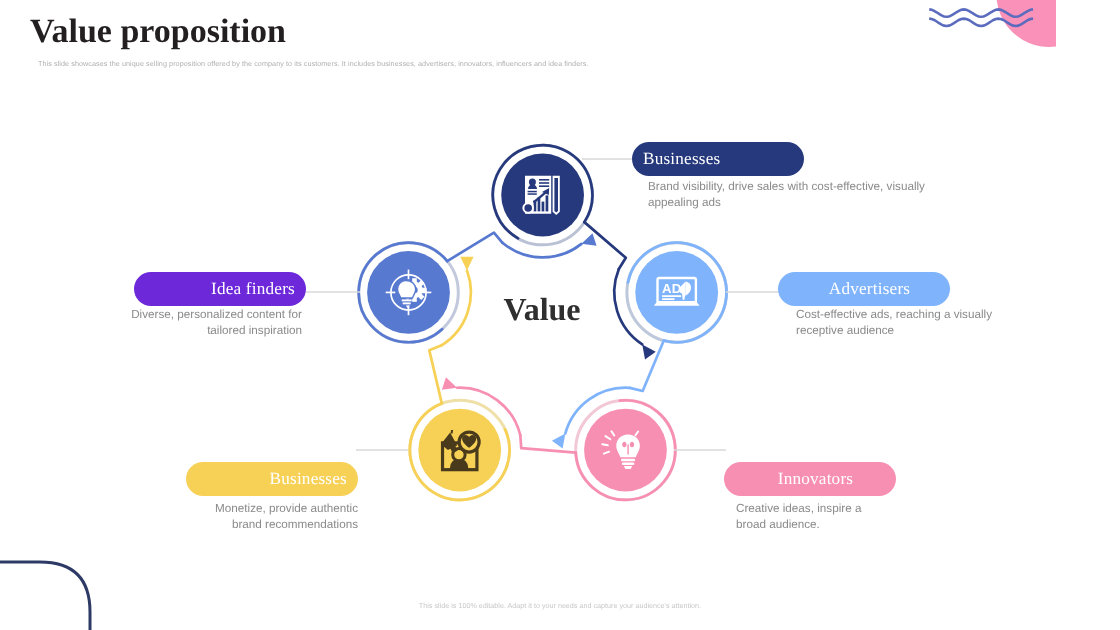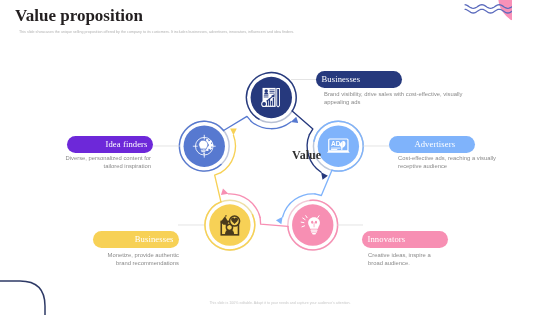--- a/index.html
+++ b/index.html
@@ -1,29 +1,29 @@
 <!DOCTYPE html>
 <html><head>
 <meta charset="utf-8">
 <style>
   html,body{margin:0;padding:0;}
   body{width:560px;height:315px;background:#ffffff;overflow:hidden;
        font-family:"Liberation Sans",sans-serif;-webkit-font-smoothing:antialiased;}
-  .slide{position:relative;width:512px;height:315px;background:#fff;overflow:hidden;}
+  .slide{position:relative;width:512px;height:315px;background:#fff;overflow:hidden;padding-left:16px;}
   .title{position:absolute;left:15px;top:7px;font-family:"Liberation Serif",serif;
          font-weight:bold;font-size:17px;line-height:18px;color:#231f20;}
   .subtitle{position:absolute;left:19px;top:29.5px;font-size:3.6px;line-height:5px;color:#b0b0b0;
             letter-spacing:0.04px;white-space:nowrap;}
   .footer{position:absolute;left:0;top:301px;width:560px;text-align:center;font-size:3.6px;color:#c8c8c8;}
   svg.layer{position:absolute;left:0;top:0;width:560px;height:315px;overflow:visible;}
   .pill{position:absolute;height:17px;border-radius:8.5px;display:flex;align-items:center;
         font-family:"Liberation Serif",serif;font-weight:normal;font-size:8.6px;color:#fff;letter-spacing:0.1px;}
   .desc{position:absolute;font-size:5.85px;line-height:7.8px;color:#8a8a8a;}
-  .ctr{position:absolute;text-align:right;font-family:"Liberation Serif",serif;font-weight:bold;
-       font-size:12px;line-height:11px;color:#2f2f2f;}
+  .ctr{position:absolute;text-align:center;font-family:"Liberation Serif",serif;font-weight:bold;
+       font-size:16px;line-height:11px;color:#2f2f2f;}
 </style>
 </head>
 <body>
 
 <div class="slide">
 
   <svg class="layer">
     <circle id="deco-circle" cx="524.6" cy="-2.9" r="26.4" fill="#f991b8"></circle>
     <path id="deco-wave1" fill="none" stroke-width="1.3" d="M 464.60 4.70 L 465.84 4.88 L 467.07 5.40 L 468.31 6.14 L 469.54 6.96 L 470.78 7.70 L 472.01 8.22 L 473.25 8.40 L 474.49 8.22 L 475.72 7.70 L 476.96 6.96 L 478.19 6.14 L 479.43 5.40 L 480.66 4.88 L 481.90 4.70 L 483.14 4.88 L 484.37 5.40 L 485.61 6.14 L 486.84 6.96 L 488.08 7.70 L 489.31 8.22 L 490.55 8.40 L 491.79 8.22 L 493.02 7.70 L 494.26 6.96 L 495.49 6.14 L 496.73 5.40 L 497.96 4.88 L 499.20 4.70 L 500.44 4.88 L 501.67 5.40 L 502.91 6.14 L 504.14 6.96 L 505.38 7.70 L 506.61 8.22 L 507.85 8.40 L 509.09 8.22 L 510.32 7.70 L 511.56 6.96 L 512.79 6.14 L 514.03 5.40 L 515.26 4.88 L 516.50 4.70" stroke="#5b6bbd"></path>
     <path id="deco-wave2" fill="none" stroke-width="1.3" d="M 464.60 9.30 L 465.84 9.48 L 467.07 10.00 L 468.31 10.74 L 469.54 11.56 L 470.78 12.30 L 472.01 12.82 L 473.25 13.00 L 474.49 12.82 L 475.72 12.30 L 476.96 11.56 L 478.19 10.74 L 479.43 10.00 L 480.66 9.48 L 481.90 9.30 L 483.14 9.48 L 484.37 10.00 L 485.61 10.74 L 486.84 11.56 L 488.08 12.30 L 489.31 12.82 L 490.55 13.00 L 491.79 12.82 L 493.02 12.30 L 494.26 11.56 L 495.49 10.74 L 496.73 10.00 L 497.96 9.48 L 499.20 9.30 L 500.44 9.48 L 501.67 10.00 L 502.91 10.74 L 504.14 11.56 L 505.38 12.30 L 506.61 12.82 L 507.85 13.00 L 509.09 12.82 L 510.32 12.30 L 511.56 11.56 L 512.79 10.74 L 514.03 10.00 L 515.26 9.48 L 516.50 9.30" stroke="#5b6bbd"></path>
@@ -178,21 +178,21 @@
 
   <div id="labels">
       <div class="pill" style="left: 316px; top: 71px; width: 86px; background: rgb(38, 57, 125); justify-content: flex-start; padding: 0px 0px 1px 5.5px; box-sizing: border-box;">
         <span>Businesses</span>
       </div>
       <div class="desc" style="left: 324px; top: 91px; width: 142px; text-align: left;">Brand visibility, drive sales with cost-effective, visually appealing ads</div>
       <div class="pill" style="left: 389px; top: 136px; width: 86px; background: rgb(127, 179, 251); justify-content: center; padding: 0px 0px 1px 5.5px; box-sizing: border-box;">
         <span>Advertisers</span>
       </div>
       <div class="desc" style="left: 398px; top: 155px; width: 104px; text-align: left;">Cost-effective ads, reaching a visually receptive audience</div>
-      <div class="pill" style="left: 362px; top: 231px; width: 86px; background: rgb(247, 143, 179); justify-content: flex-start; padding: 0px 0px 1px 5.5px; box-sizing: border-box;">
+      <div class="pill" style="left: 362px; top: 231px; width: 86px; background: rgb(247, 143, 179); justify-content: center; padding: 0px 0px 1px 5.5px; box-sizing: border-box;">
         <span>Innovators</span>
       </div>
       <div class="desc" style="left: 368px; top: 252px; width: 70px; text-align: left;">Creative ideas, inspire a broad audience.</div>
       <div class="pill" style="left: 93px; top: 231px; width: 86px; background: rgb(247, 209, 86); justify-content: flex-end; padding: 0px 5.5px 1px 0px; box-sizing: border-box;">
         <span>Businesses</span>
       </div>
       <div class="desc" style="left: 95px; top: 252px; width: 84px; text-align: right;">Monetize, provide authentic brand recommendations</div>
       <div class="pill" style="left: 67px; top: 136px; width: 86px; background: #6d28d9; justify-content: flex-end; padding: 0px 5.5px 1px 0px; box-sizing: border-box;">
         <span>Idea finders</span>
       </div>

